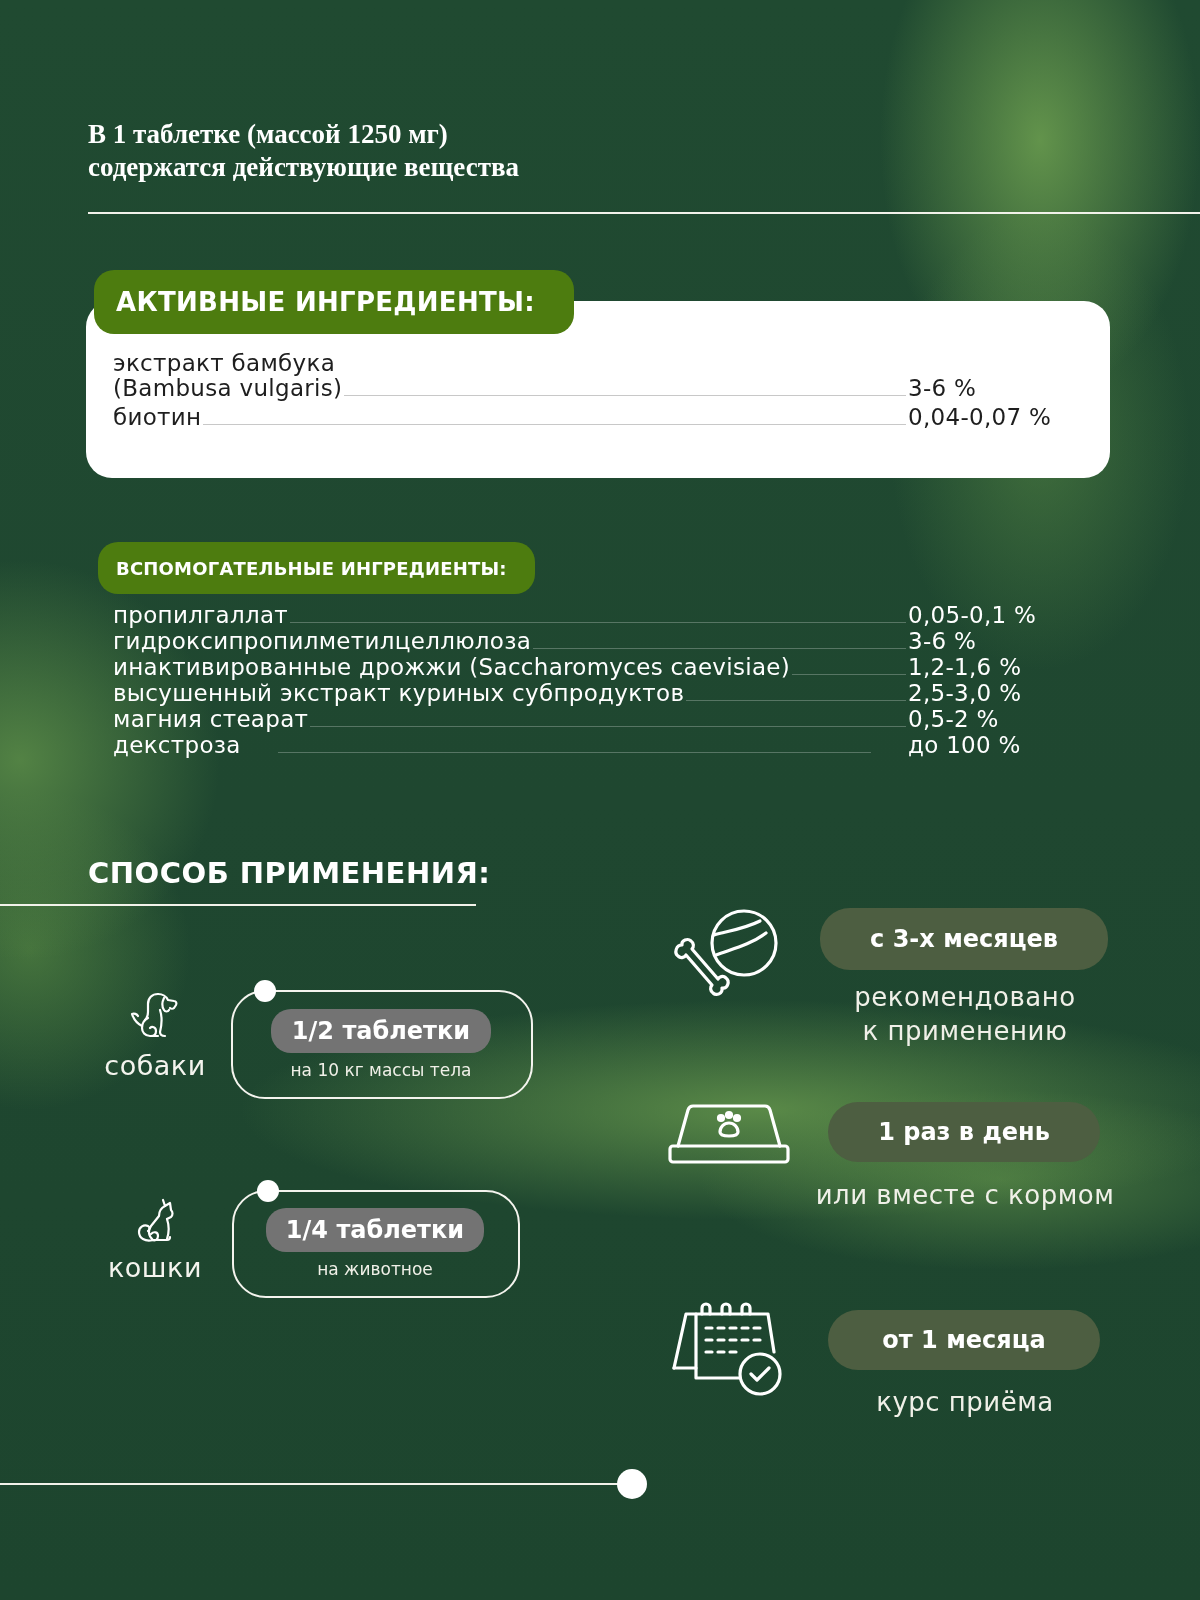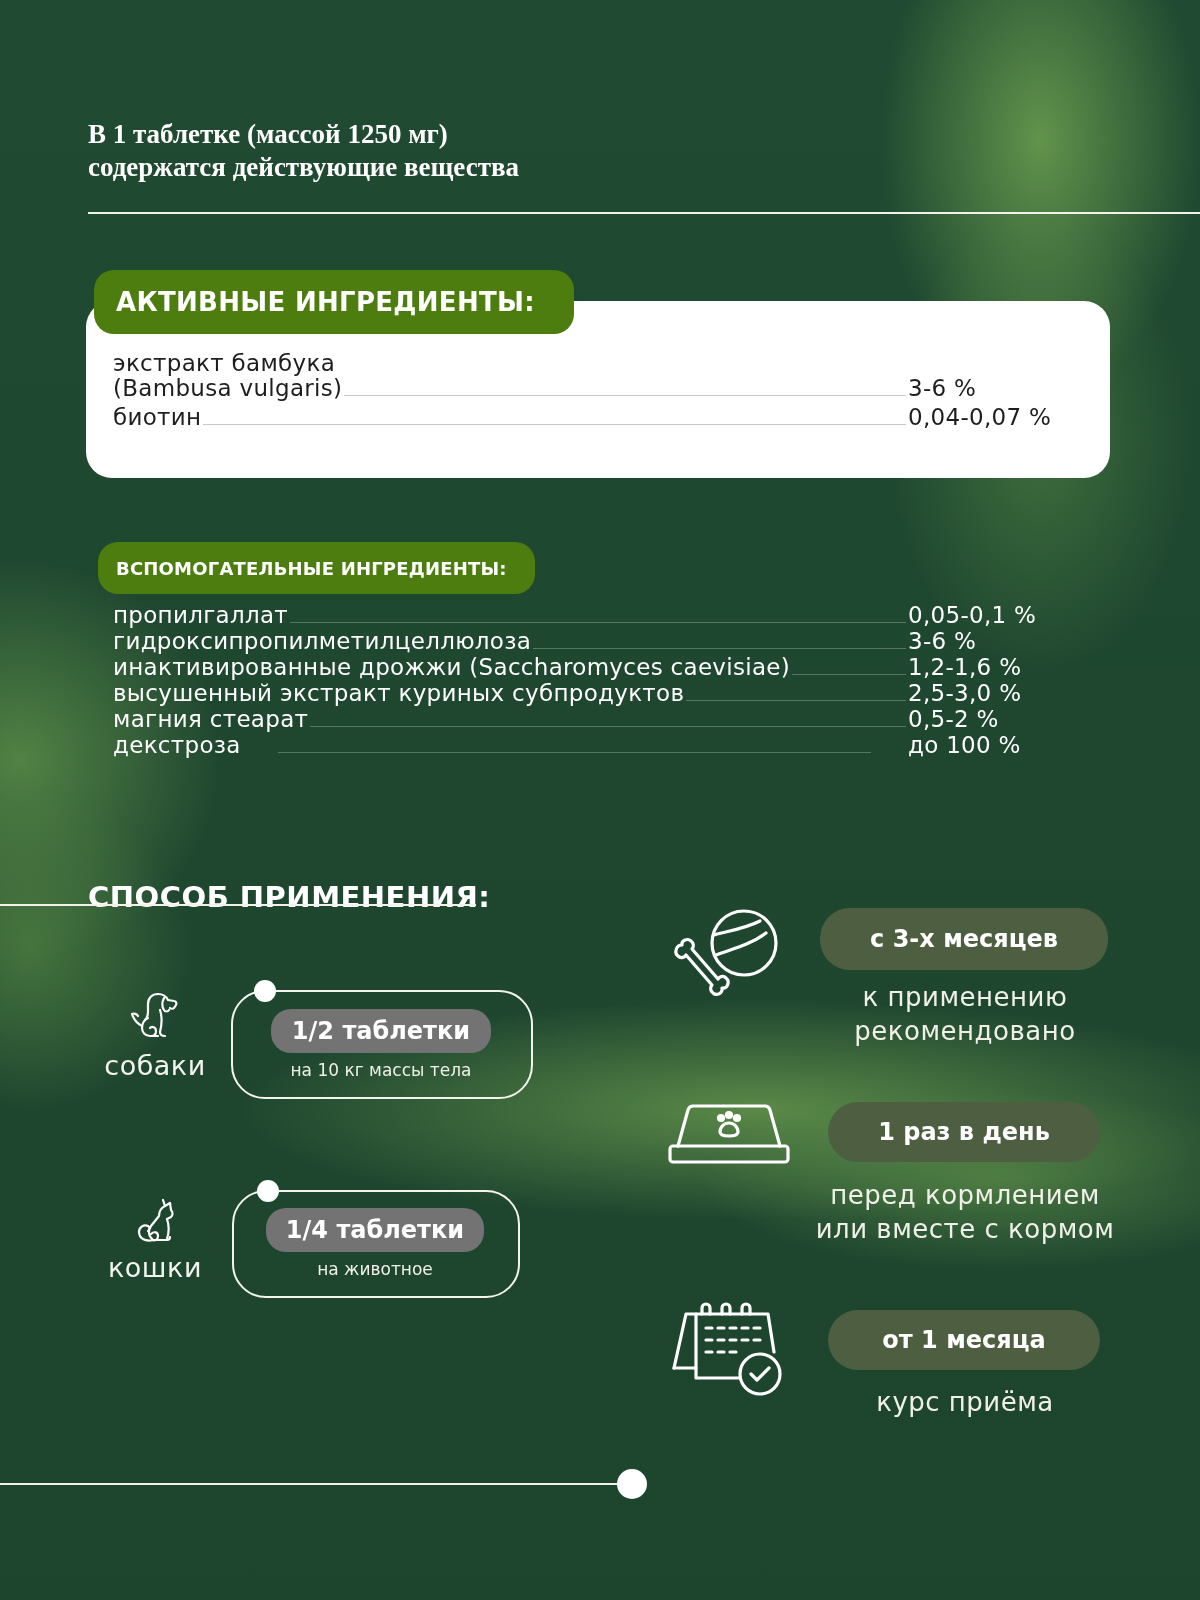--- a/index.html
+++ b/index.html
@@ -43,21 +43,21 @@
   }
   .row .name { white-space: pre; }
   .row .leader { flex: 1; border-bottom: 1.5px solid; margin: 0 2px 5px 2px; }
   .row .val { white-space: pre; }
   .card .row { color: #1e1e1e; }
   .card .row .leader { border-color: #c8c8c8; }
 
   .aux .row { color: #ffffff; }
   .aux .row .leader { border-color: rgba(255,255,255,0.25); }
 
-  .section-title { left: 88px; top: 880px; font-weight: bold; font-size: 29px; letter-spacing: 0.5px; }
+  .section-title { left: 88px; top: 856px; font-weight: bold; font-size: 29px; letter-spacing: 0.5px; }
 
   
   .dose-box {
     position: absolute; z-index: 1; border: 2px solid #f4f4ee; border-radius: 34px;
   }
   .dot { position: absolute; z-index: 2; width: 22px; height: 22px; border-radius: 50%; background: #fff; }
   .dose-pill {
     position: absolute; z-index: 2; background: #737373; border-radius: 20px;
     font-weight: bold; font-size: 24px; display: flex; align-items: center; justify-content: center;
   }
@@ -172,37 +172,36 @@
 <div class="icon" style="left:672px; top:905px;">
   <svg width="112" height="104" viewBox="0 0 112 104" fill="none" stroke="#fff" stroke-width="3.2" stroke-linecap="round" stroke-linejoin="round">
     <circle cx="72" cy="38" r="32"></circle>
     <path d="M42 30c14-4 30-6 46-14"></path>
     <path d="M44 50c16-6 34-10 50-22"></path>
     <path d="M10 40c-6 0-8 8-4 11 3 3 7 1 8-1l26 30c-2 2-2 6 1 8 3 3 10 1 9-5 6 1 8-7 4-10-3-3-7-1-8 1L20 44c2-2 2-6-1-8-3-3-10-1-9 4z"></path>
   </svg>
 </div>
 <div class="info-pill" style="left:820px; top:908px; width:288px; height:62px;">с 3-х месяцев</div>
 <div class="info-note" style="left:800px; top:980px; width:330px;">
+  <div>рекомендовано</div>
   <div>к применению</div>
-  <div>рекомендовано</div>
 </div>
 
 <div class="icon" style="left:668px; top:1104px;">
   <svg width="122" height="62" viewBox="0 0 122 62" fill="none" stroke="#fff" stroke-width="3.2" stroke-linecap="round" stroke-linejoin="round">
     <path d="M10 42L20 6c1-3 2-4 5-4h72c3 0 4 1 5 4l10 36"></path>
     <rect x="2" y="42" width="118" height="16" rx="3"></rect>
     <circle cx="53" cy="14" r="2.5" fill="#fff"></circle>
     <circle cx="61" cy="11" r="2.5" fill="#fff"></circle>
     <circle cx="69" cy="14" r="2.5" fill="#fff"></circle>
     <path d="M52 28c0-5 4-9 9-9s9 4 9 9c0 3-3 4-9 4s-9-1-9-4z"></path>
   </svg>
 </div>
 <div class="info-pill" style="left:828px; top:1102px; width:272px; height:60px;">1 раз в день</div>
 <div class="info-note" style="left:800px; top:1178px; width:330px;">
-  <div>перед кормлением</div>
   <div>или вместе с кормом</div>
 </div>
 
 <div class="icon" style="left:672px; top:1300px;">
   <svg width="112" height="100" viewBox="0 0 112 100" fill="none" stroke="#fff" stroke-width="3.2" stroke-linecap="round" stroke-linejoin="round">
     <path d="M2 68L14 14h82l6 38"></path>
     <path d="M2 68h22V14"></path>
     <path d="M24 68v10h44"></path>
     <path d="M30 14v-6a4 4 0 1 1 8 0v6M50 14v-6a4 4 0 1 1 8 0v6M70 14v-6a4 4 0 1 1 8 0v6"></path>
     <path d="M34 28h6M46 28h6M58 28h6M70 28h6M82 28h6"></path>

